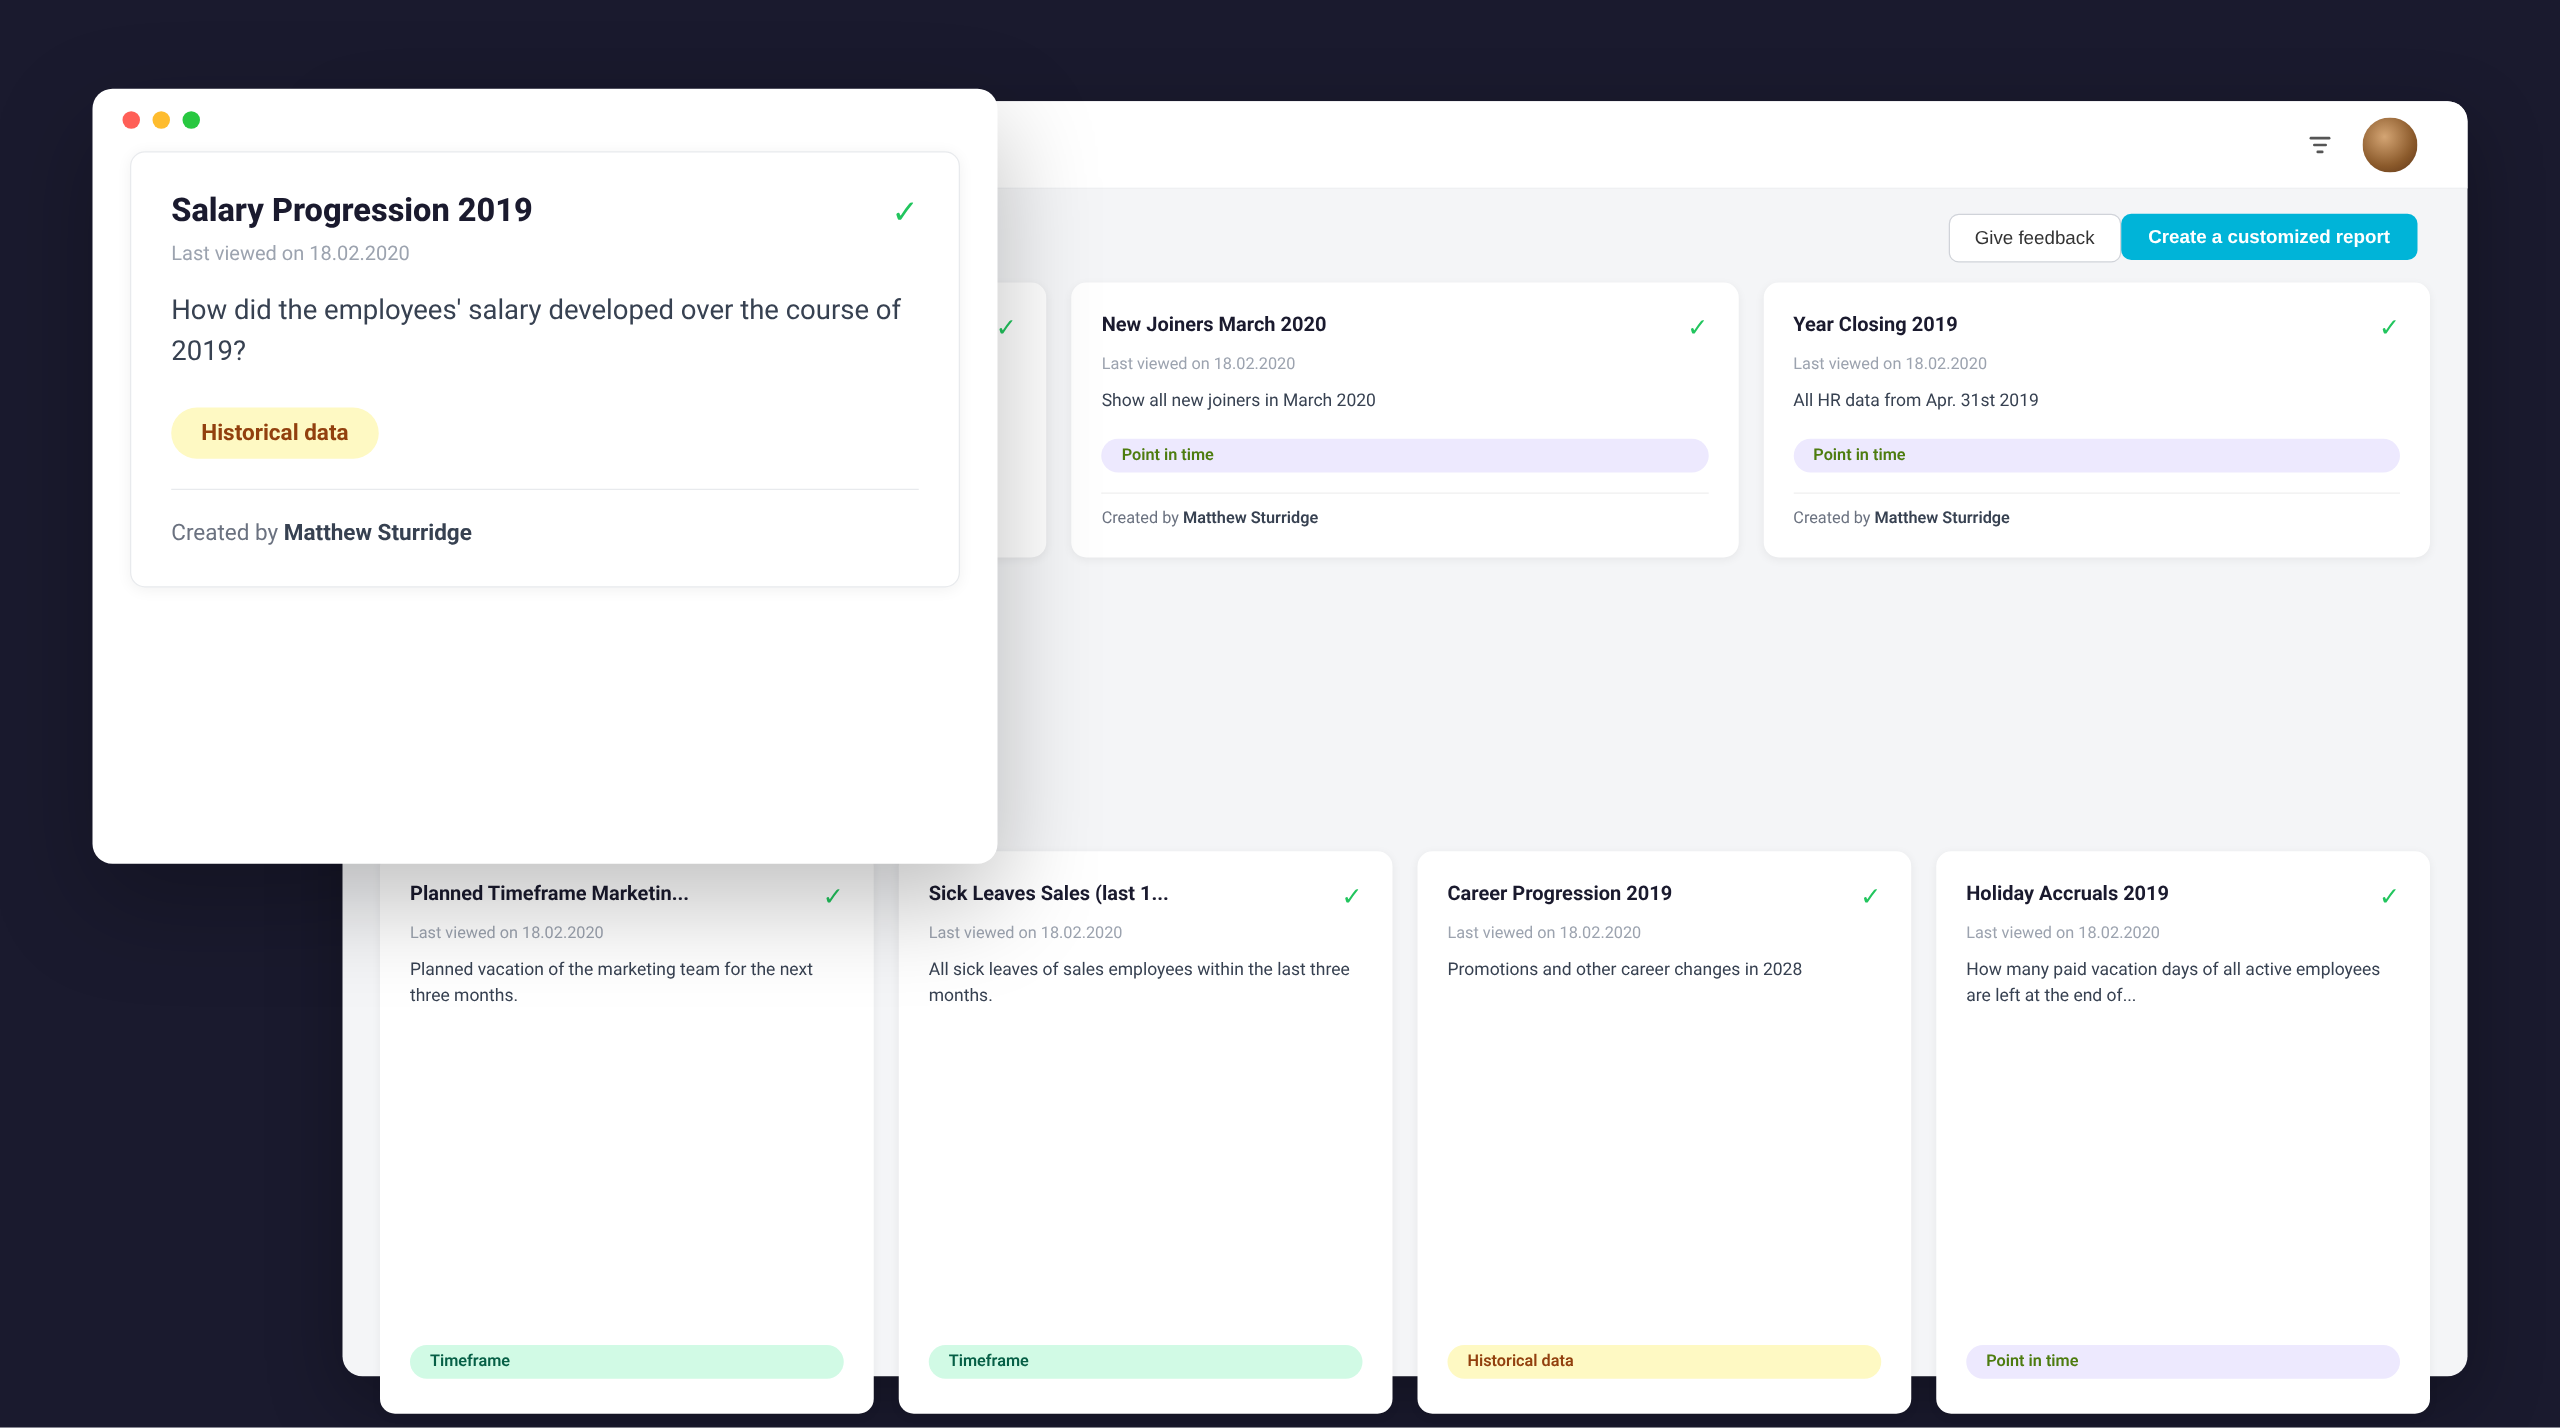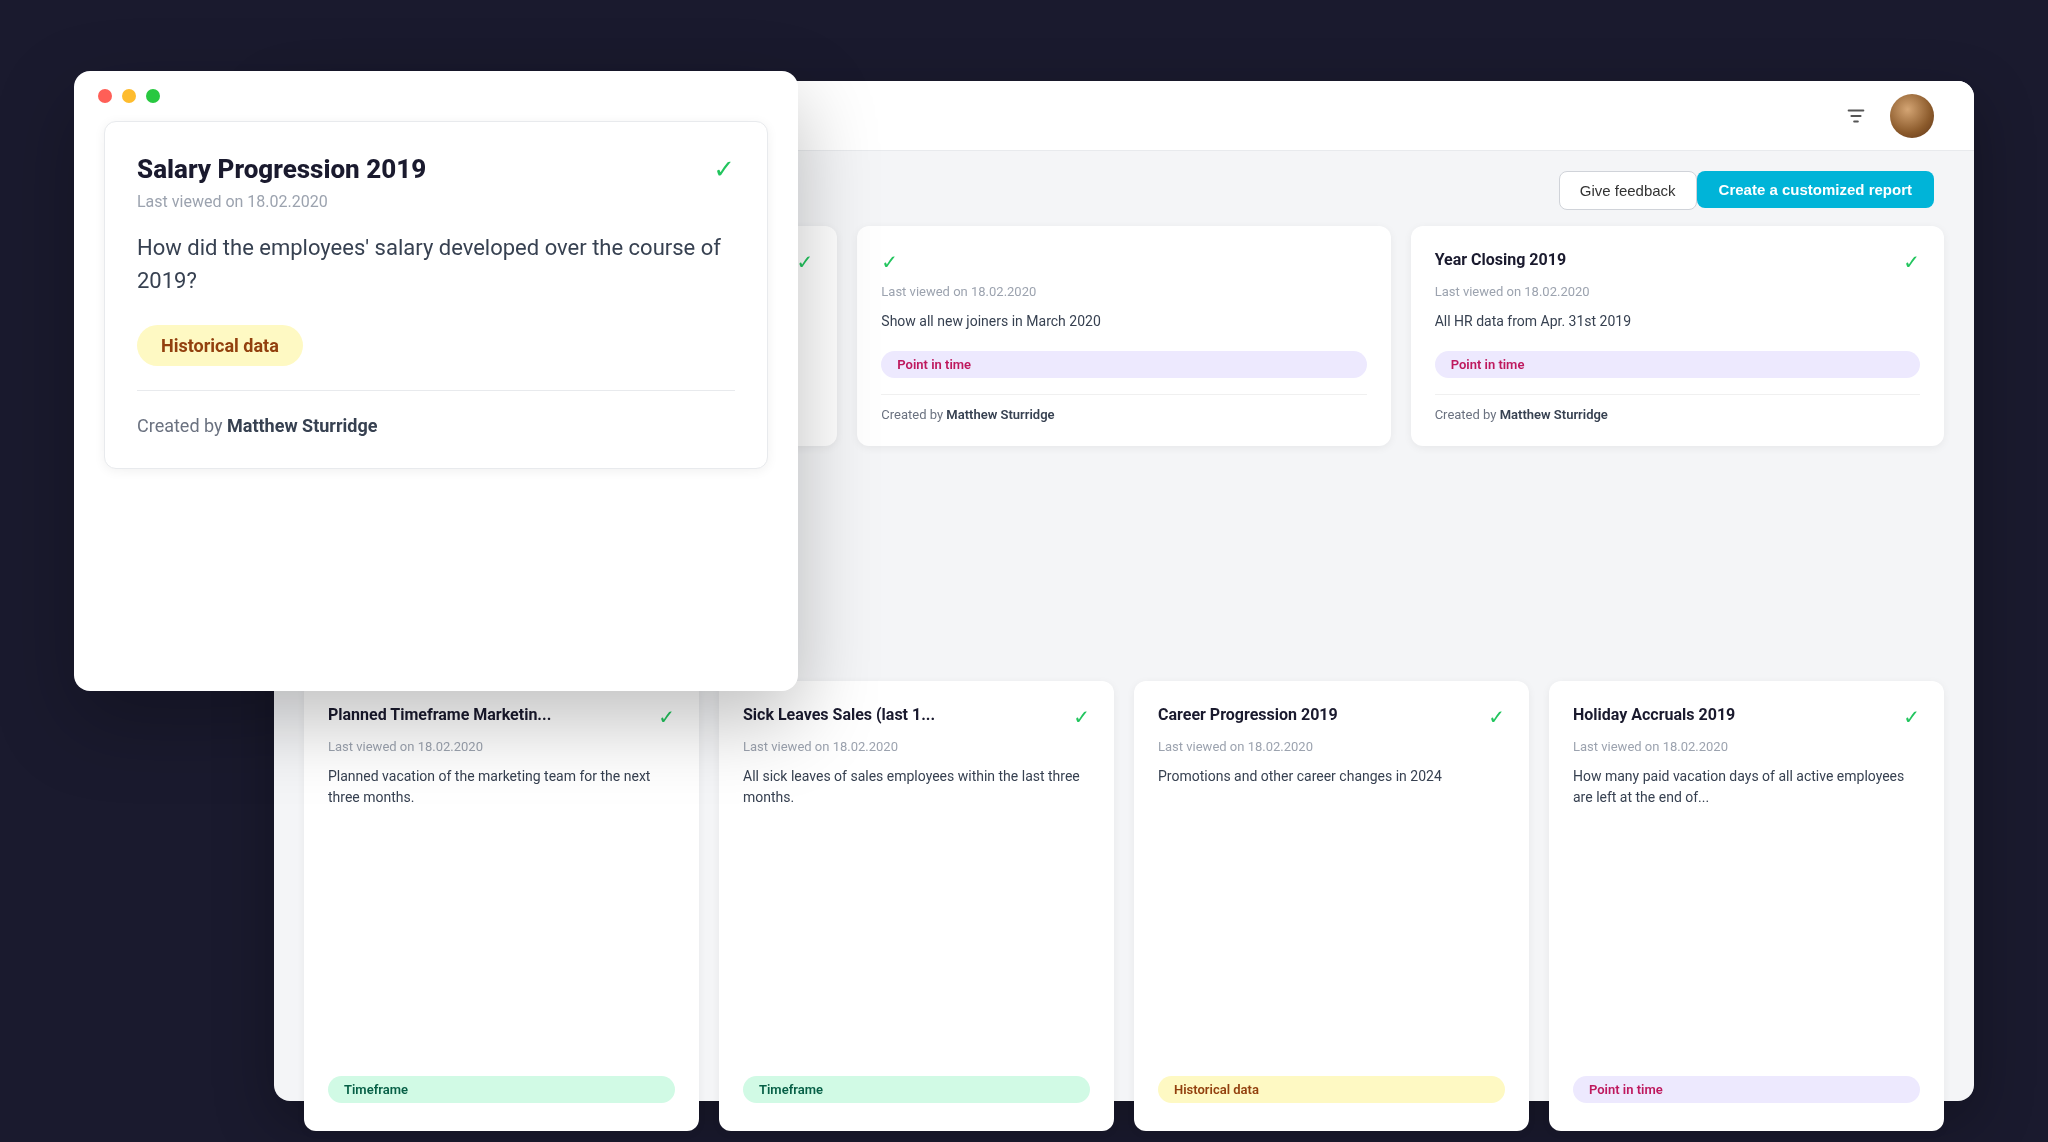--- a/index.html
+++ b/index.html
@@ -172,21 +172,21 @@
       margin-bottom: 4px;
     }
 
     .tag-historical {
       background: #fef9c3;
       color: #92400e;
     }
 
     .tag-point {
       background: #ede9fe;
-      color: #be185d;
+      color: #4d7c0f;
     }
 
     .tag-timeframe {
       background: #d1fae5;
       color: #065f46;
     }
 
     .card-creator {
       font-size: 13px;
       color: #6b7280;
@@ -340,20 +340,21 @@
       <div class="card">
         <div class="card-header">
           <span class="card-title">...</span>
           <span class="check-icon">✓</span>
         </div>
         <div class="card-desc">...our</div>
       </div>
 
       <div class="card">
         <div class="card-header">
+          <span class="card-title">New Joiners March 2020</span>
           <span class="check-icon">✓</span>
         </div>
         <div class="card-date">Last viewed on 18.02.2020</div>
         <div class="card-desc">Show all new joiners in March 2020</div>
         <span class="tag tag-point">Point in time</span>
         <hr class="card-divider">
         <div class="card-creator">Created by <strong>Matthew Sturridge</strong></div>
       </div>
 
       <div class="card">
@@ -390,21 +391,21 @@
         <div class="card-desc">All sick leaves of sales employees within the last three months.</div>
         <span class="tag tag-timeframe">Timeframe</span>
       </div>
 
       <div class="card-partial">
         <div class="card-header">
           <span class="card-title">Career Progression 2019</span>
           <span class="check-icon">✓</span>
         </div>
         <div class="card-date">Last viewed on 18.02.2020</div>
-        <div class="card-desc">Promotions and other career changes in 2024</div>
+        <div class="card-desc">Promotions and other career changes in 2028</div>
         <span class="tag tag-historical">Historical data</span>
       </div>
 
       <div class="card-partial">
         <div class="card-header">
           <span class="card-title">Holiday Accruals 2019</span>
           <span class="check-icon">✓</span>
         </div>
         <div class="card-date">Last viewed on 18.02.2020</div>
         <div class="card-desc">How many paid vacation days of all active employees are left at the end of...</div>

